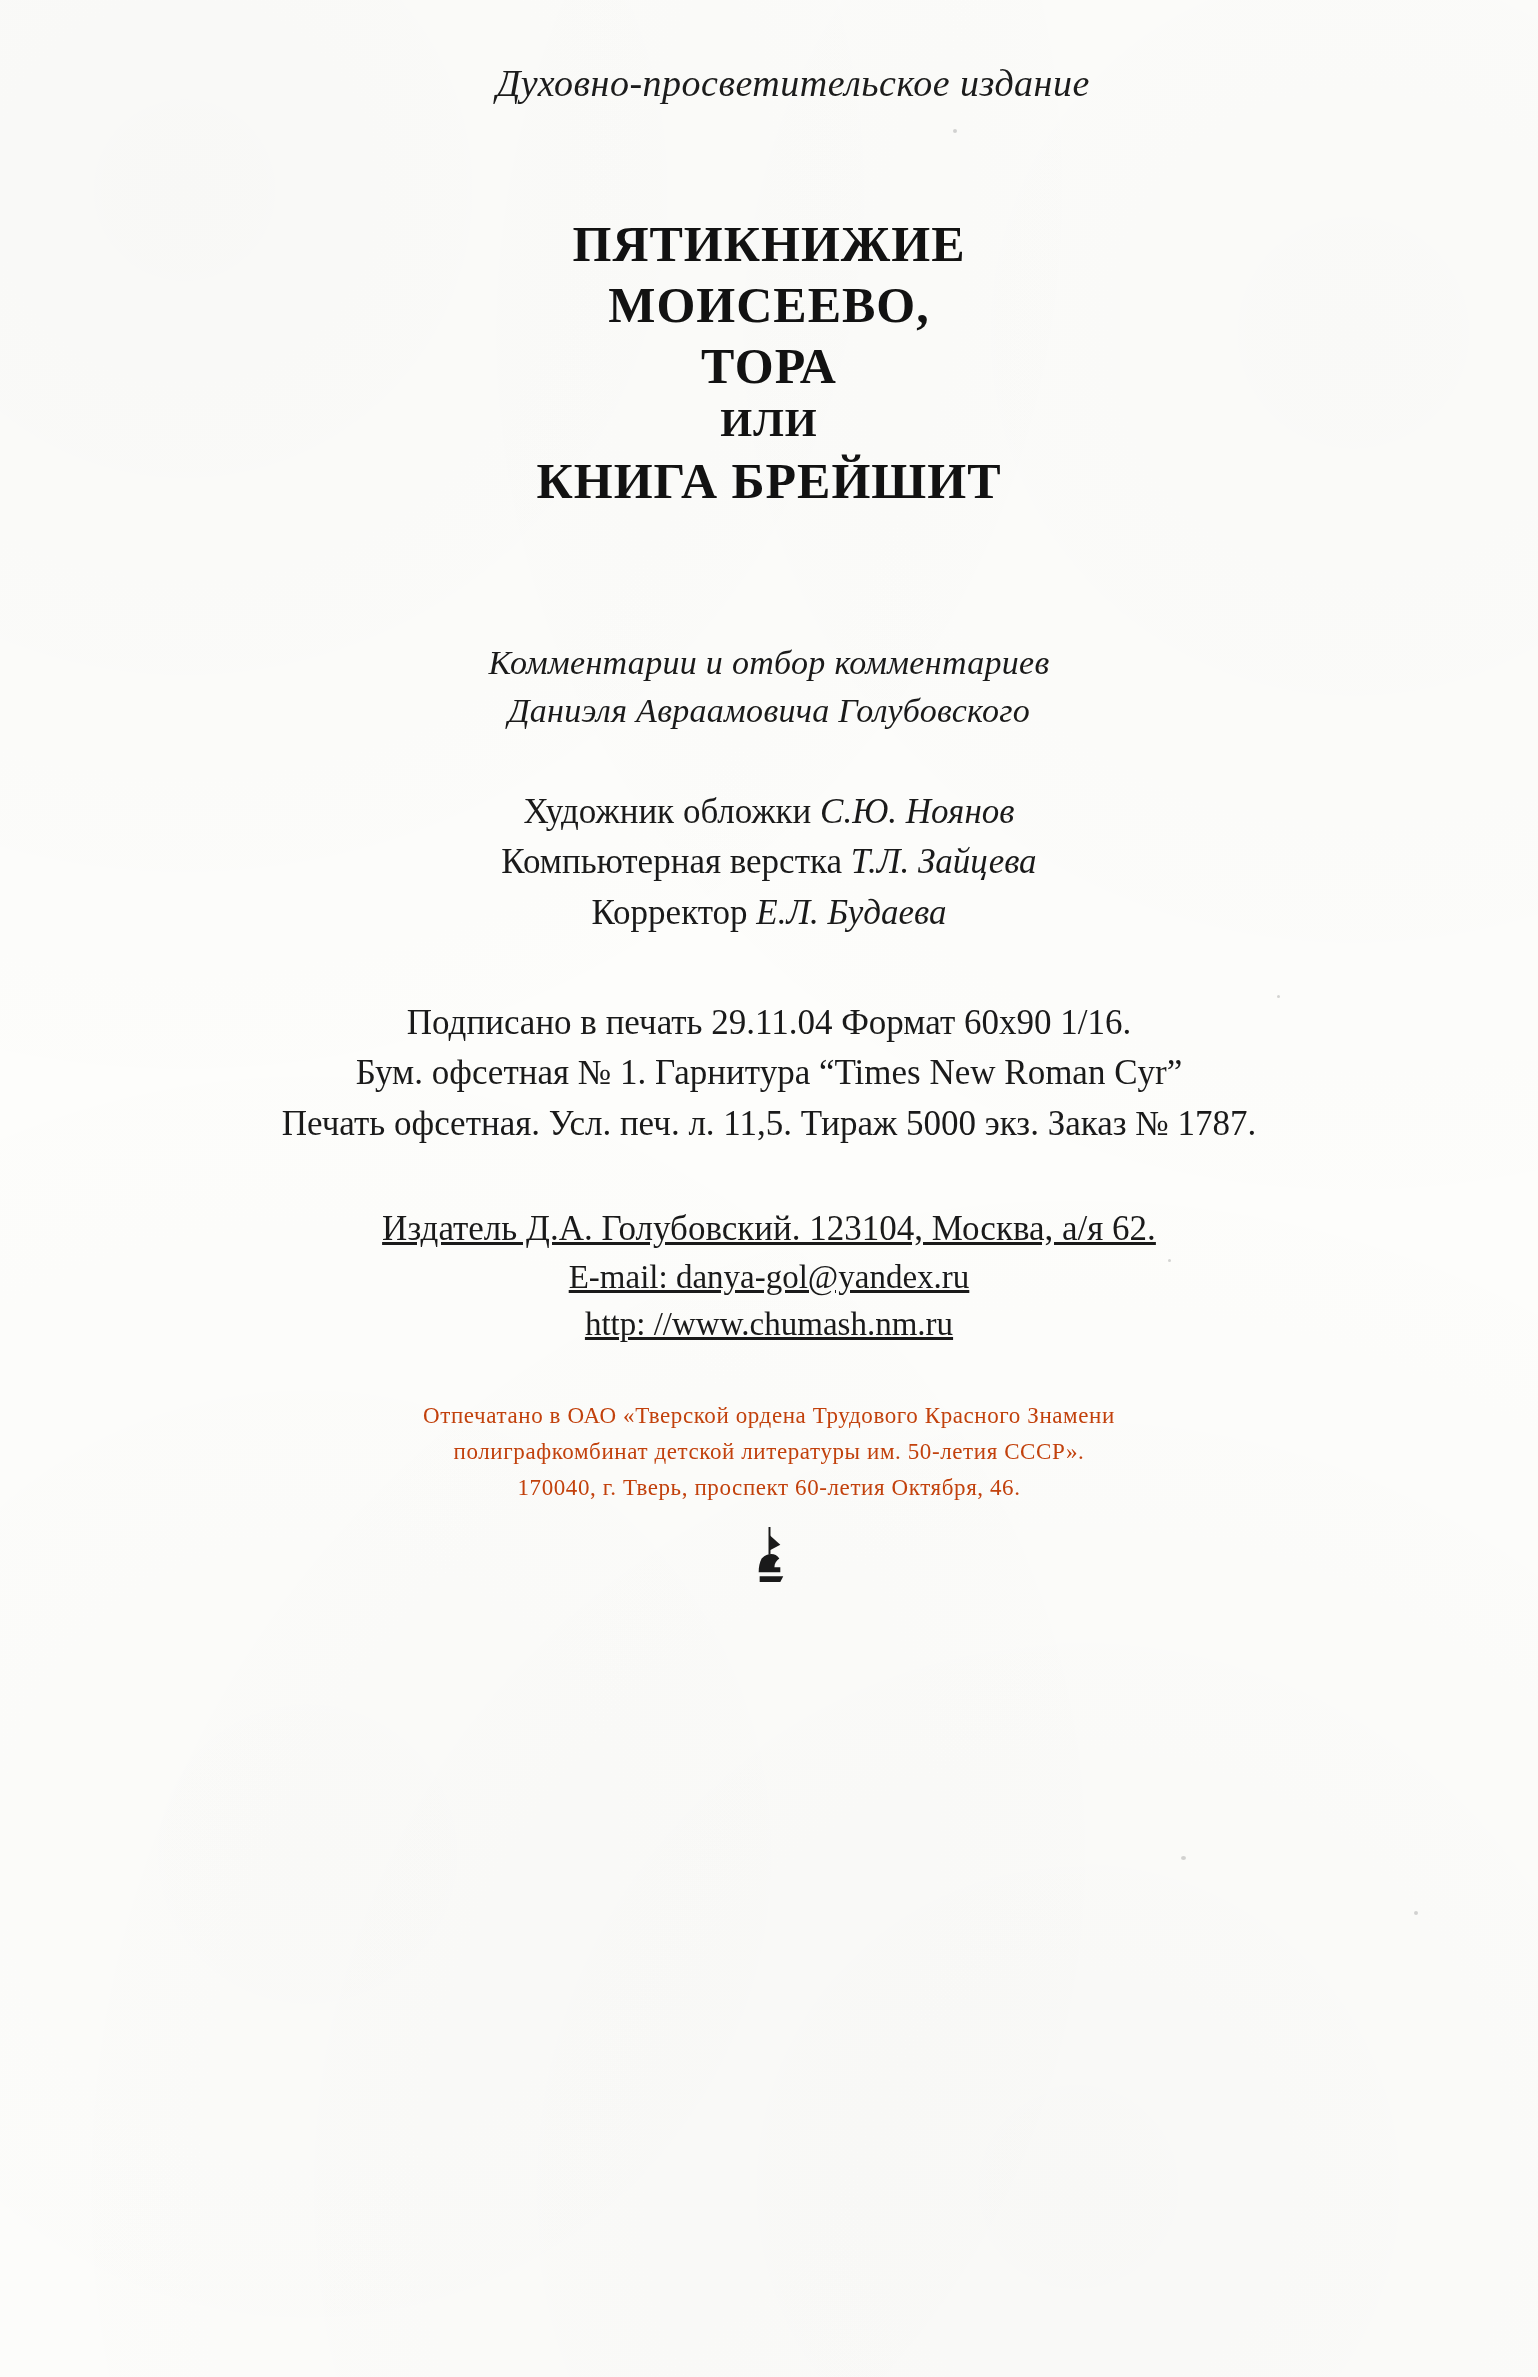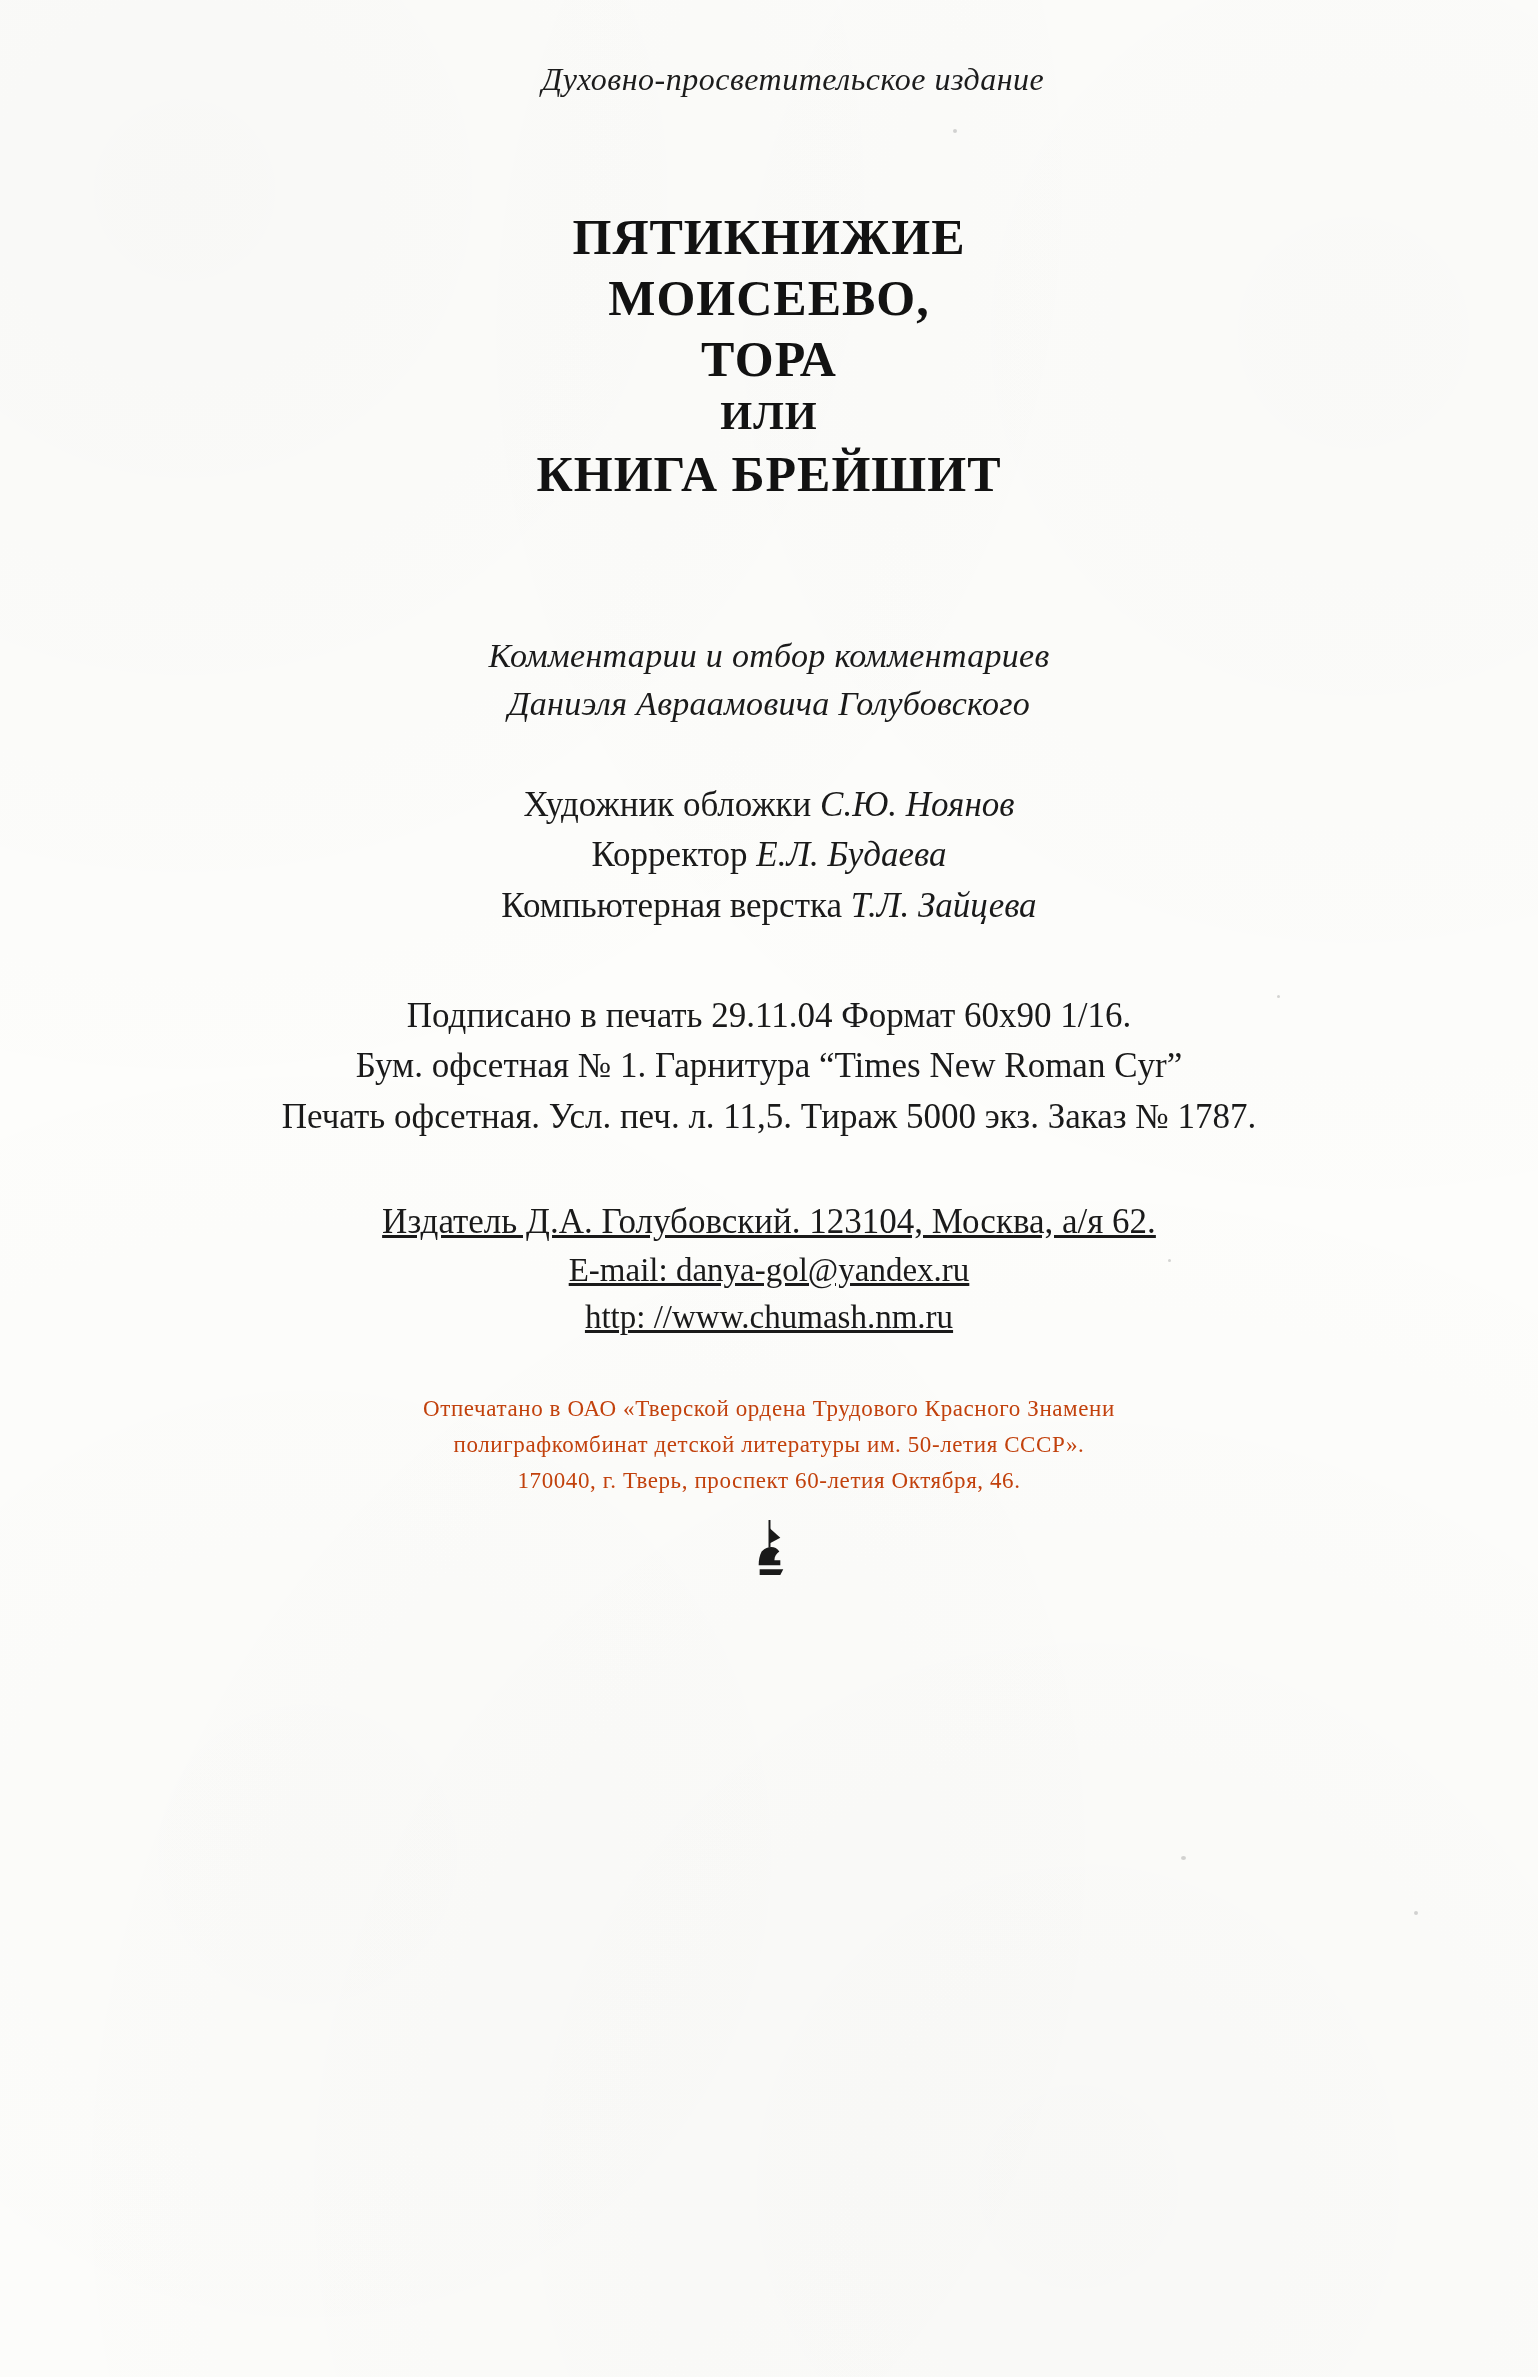--- a/index.html
+++ b/index.html
@@ -34,21 +34,21 @@
   .content {
     position: absolute;
     left: 0;
     right: 0;
     top: 0;
     text-align: center;
   }
 
   .imprint-line {
     font-style: italic;
-    font-size: 32px;
+    font-size: 38px;
     letter-spacing: 0.5px;
     margin-top: 61px;
     color: #1c1c1c;
     padding-left: 48px;
   }
 
   .title-block {
     margin-top: 109px;
     line-height: 1.22;
     font-weight: bold;
@@ -159,26 +159,26 @@
       <div class="credits-italic">Комментарии и отбор комментариев</div>
       <div class="credits-italic">Даниэля Авраамовича Голубовского</div>
     </div>
 
     <div class="staff-block">
       <div class="staff-line">
         <span class="role">Художник  обложки</span>
         <span class="person">С.Ю.  Ноянов</span>
       </div>
       <div class="staff-line">
+        <span class="role">Компьютерная верстка</span>
+        <span class="person">Т.Л.  Зайцева</span>
+      </div>
+      <div class="staff-line">
         <span class="role">Корректор</span>
         <span class="person">Е.Л.  Будаева</span>
-      </div>
-      <div class="staff-line">
-        <span class="role">Компьютерная верстка</span>
-        <span class="person">Т.Л.  Зайцева</span>
       </div>
     </div>
 
     <div class="print-block">
       <div>Подписано в печать 29.11.04 Формат 60х90 1/16.</div>
       <div>Бум. офсетная № 1.  Гарнитура “Times New Roman Cyr”</div>
       <div>Печать офсетная. Усл. печ. л. 11,5. Тираж 5000 экз. Заказ № 1787.</div>
     </div>
 
     <div class="publisher-block">

